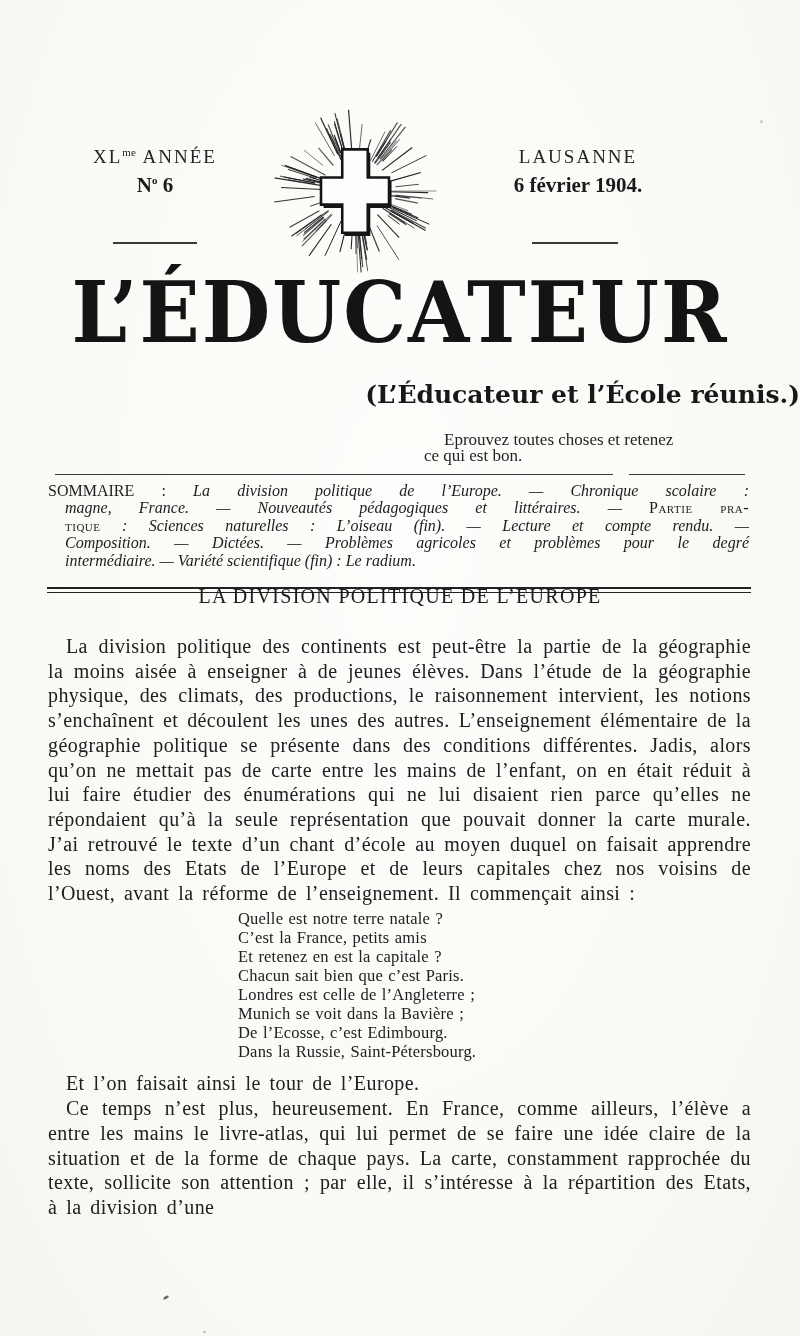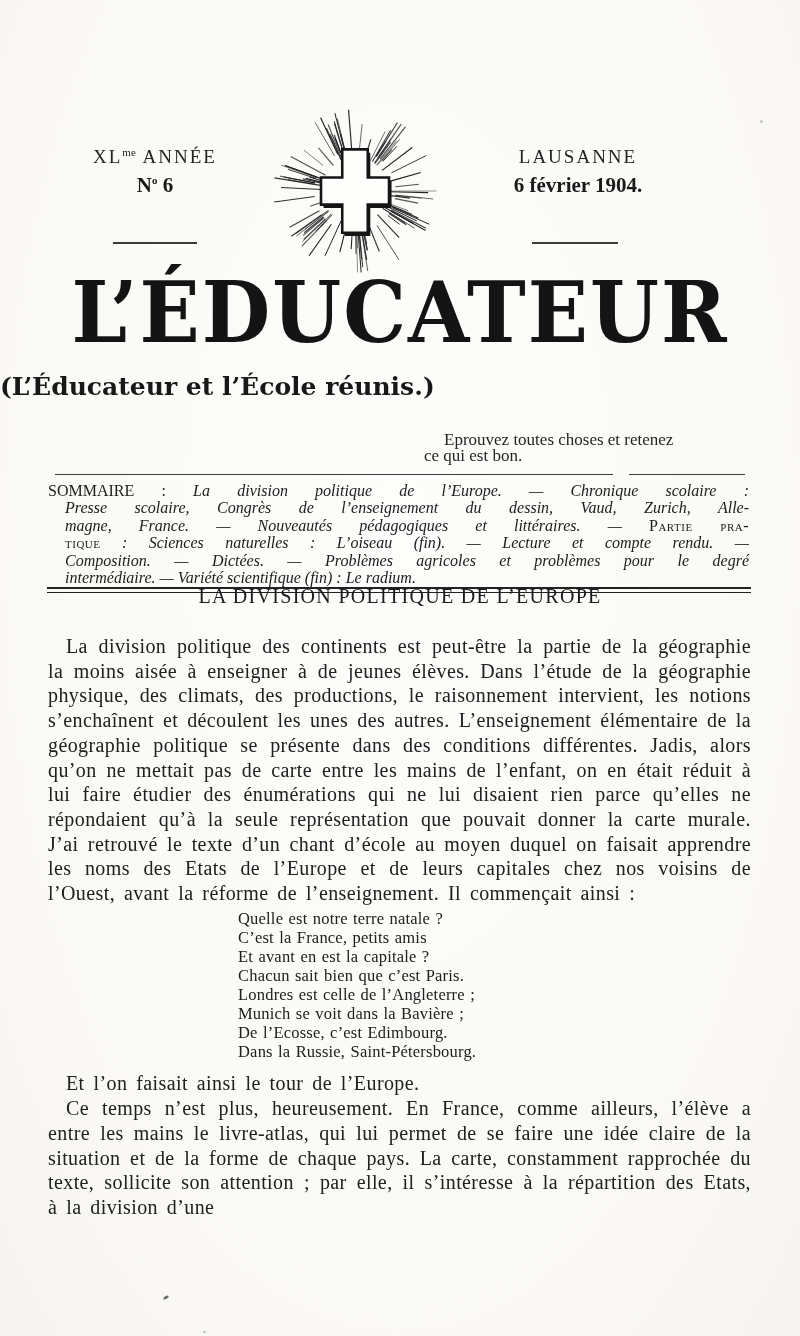--- a/index.html
+++ b/index.html
@@ -27,21 +27,21 @@
   
   .masthead-title{
     position:absolute;left:0;top:264px;width:100%;
     text-align:center;
     font-family:"DejaVu Serif", serif;
     font-weight:bold;font-size:79px;letter-spacing:2px;
     transform:scaleY(1.06);transform-origin:top center;
     color:#141414;white-space:nowrap;
   }
   .masthead-subtitle{
-    position:absolute;left:0;top:372px;width:100%;text-align:left;
+    position:absolute;left:0;top:380px;width:100%;text-align:right;
     font-family:"DejaVu Serif", serif;
     font-weight:bold;font-size:25px;color:#181818;
   }
   .motto{position:absolute;left:424px;top:432px;width:266px;font-size:17px;line-height:15.5px;color:#242424;}
   .motto-l1{padding-left:20px;}
   
   .top-rule{
     position:absolute;left:55px;top:474px;width:690px;height:1px;
     background:linear-gradient(90deg,#3c3c3c 0 558px,transparent 558px 574px,#3c3c3c 574px 100%);
   }
@@ -203,37 +203,36 @@
 
   <div class="motto">
     <div class="motto-l1">Eprouvez toutes choses et retenez</div>
     <div class="motto-l2">ce qui est bon.</div>
   </div>
 
   <div class="top-rule"></div>
 
   <div class="sommaire">
     <div class="som-line"><span class="som-roman">SOMMAIRE : </span><span class="som-it">La division politique de l’Europe. — Chronique scolaire :</span></div>
-    <div class="som-line cont som-it">Presse scolaire, Congrès de l’enseignement du dessin, Vaud, Zurich, Alle-</div>
     <div class="som-line cont"><span class="som-it">magne, France. — Nouveautés pédagogiques et littéraires. — </span><span class="som-sc">Partie pra-</span></div>
     <div class="som-line cont"><span class="som-sc">tique</span><span class="som-it"> : Sciences naturelles : L’oiseau (fin). — Lecture et compte rendu. —</span></div>
     <div class="som-line cont som-it">Composition. — Dictées. — Problèmes agricoles et problèmes pour le degré</div>
     <div class="som-line cont som-it last">intermédiaire. — Variété scientifique (fin) : Le radium.</div>
   </div>
 
   <div class="double-rule"></div>
 
   <div class="article-title">LA DIVISION POLITIQUE DE L’EUROPE</div>
 
   <div class="body-col">
     <p class="para">La division politique des continents est peut-être la partie de la géographie la moins aisée à enseigner à de jeunes élèves. Dans l’étude de la géographie physique, des climats, des productions, le raisonnement intervient, les notions s’enchaînent et découlent les unes des autres. L’enseignement élémentaire de la géographie politique se présente dans des conditions différentes. Jadis, alors qu’on ne mettait pas de carte entre les mains de l’enfant, on en était réduit à lui faire étudier des énumérations qui ne lui disaient rien parce qu’elles ne répondaient qu’à la seule représentation que pouvait donner la carte murale. J’ai retrouvé le texte d’un chant d’école au moyen duquel on faisait apprendre les noms des Etats de l’Europe et de leurs capitales chez nos voisins de l’Ouest, avant la réforme de l’enseignement. Il commençait ainsi :</p>
     <div class="verse">
       <div>Quelle est notre terre natale ?</div>
       <div>C’est la France, petits amis</div>
-      <div>Et avant en est la capitale ?</div>
+      <div>Et retenez en est la capitale ?</div>
       <div>Chacun sait bien que c’est Paris.</div>
       <div>Londres est celle de l’Angleterre ;</div>
       <div>Munich se voit dans la Bavière ;</div>
       <div>De l’Ecosse, c’est Edimbourg.</div>
       <div>Dans la Russie, Saint-Pétersbourg.</div>
     </div>
     <p class="para p2">Et l’on faisait ainsi le tour de l’Europe.</p>
     <p class="para">Ce temps n’est plus, heureusement. En France, comme ailleurs, l’élève a entre les mains le livre-atlas, qui lui permet de se faire une idée claire de la situation et de la forme de chaque pays. La carte, constamment rapprochée du texte, sollicite son attention ; par elle, il s’intéresse à la répartition des Etats, à la division d’une</p>
   </div>
 

